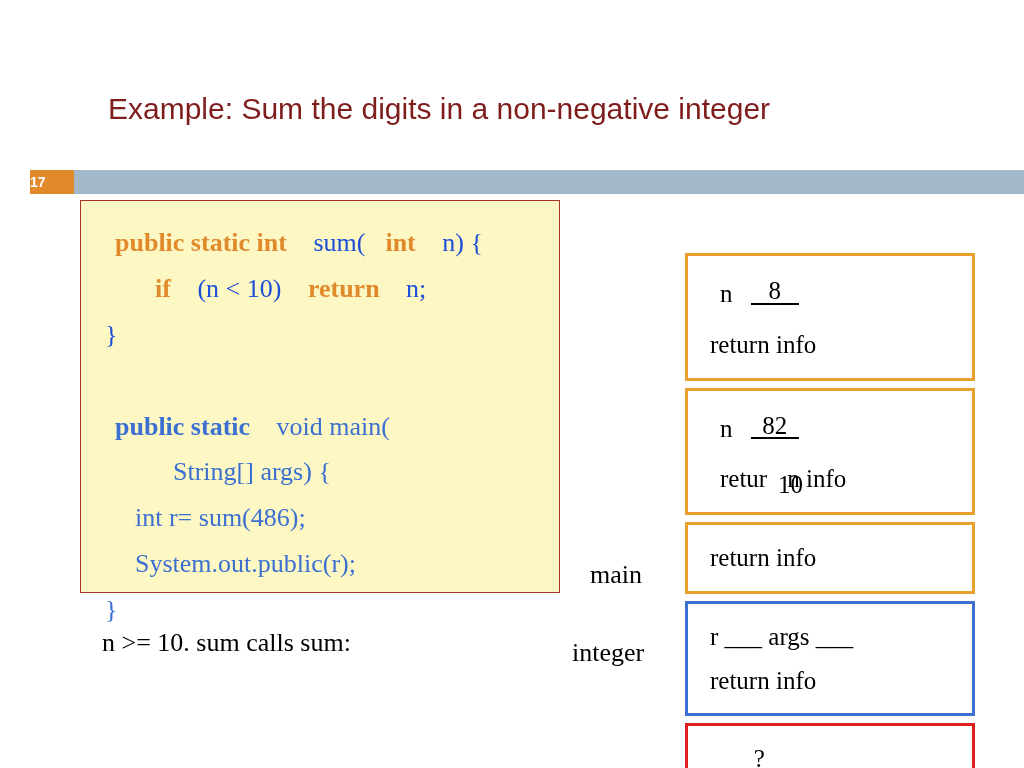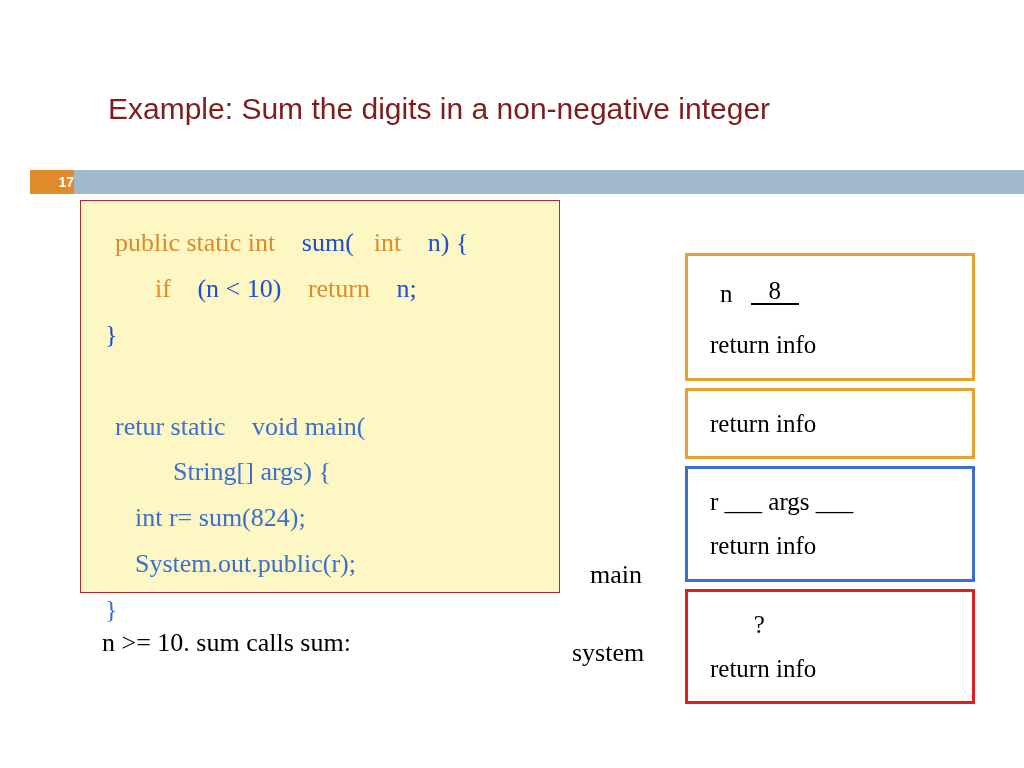--- a/index.html
+++ b/index.html
@@ -31,36 +31,36 @@
     position: absolute;
     left: 0;
     top: 140px;
     width: 44px;
     height: 24px;
     background: #e08a2c;
     color: #ffffff;
     font-family: Verdana, Arial, sans-serif;
     font-size: 14px;
     font-weight: bold;
-    text-align: right;
+    text-align: left;
     line-height: 24px;
   }
   .codebox {
     position: absolute;
     left: 50px;
     top: 170px;
     width: 480px;
     height: 393px;
     background: #fdf7c3;
     border: 1px solid #b03030;
     padding: 14px 12px 12px 14px;
     font-size: 26px;
     line-height: 1.38;
   }
-  .codebox .kw { color: #e08a2c; font-weight: normal; }
+  .codebox .kw { color: #e08a2c; font-weight: bold; }
   .codebox .fn { color: #1d4ed8; }
   .codebox .blue { color: #3b6fd0; }
   .indent1 { padding-left: 40px; display: block; }
   .indent2 { padding-left: 68px; display: block; }
   .indent3 { padding-left: 30px; display: block; }
 
   .caption {
     position: absolute;
     font-size: 26px;
     color: #000;
@@ -111,41 +111,49 @@
   <div>
     <span class="kw">public static int</span>
     <span class="fn">sum(</span><span class="kw">int</span><span class="fn"> n) {</span>
   </div>
   <span class="indent1">
     <span class="kw">if</span><span class="fn"> (n &lt; 10) </span><span class="kw">return</span><span class="fn"> n;</span>
   </span>
   <div class="fn">}</div>
   <div>&nbsp;</div>
   <div>
-    <span class="kw" style="color:#3b6fd0">retur static</span><span class="blue"> void main(</span>
+    <span class="kw" style="color:#3b6fd0">public static</span><span class="blue"> void main(</span>
   </div>
   <span class="indent2 blue">String[] args) {</span>
-  <span class="indent3 blue">int r= sum(824);</span>
+  <span class="indent3 blue">int r= sum(486);</span>
   <span class="indent3 blue">System.out.public(r);</span>
   <div class="blue">}</div>
 </div>
 
 <div class="caption" style="left:72px; top:598px;">n &gt;= 10. sum calls sum:</div>
 <div class="caption" style="left:560px; top:530px;text-align:center;">main</div>
-<div class="caption" style="left:542px; top:608px;">system</div>
+<div class="caption" style="left:542px; top:608px;">integer</div>
 
 <div class="stack">
 
   <div class="frame orange">
     <div>
       <span>n </span><span class="fill">8</span>
     </div>
     <div>return info</div>
   </div>
 
+  <div class="frame orange">
+    <div>
+      <span>n </span><span class="fill">82</span>
+    </div>
+    <div style="position:relative;">
+      <span>retur</span><span class="overlap" style="left:58px; top:-4px;">10</span><span>n info</span>
+    </div>
+  </div>
 
   <div class="frame orange">
     <div>return info</div>
   </div>
 
   <div class="frame blue">
     <div>r ___  args ___</div>
     <div>return info</div>
   </div>
 

